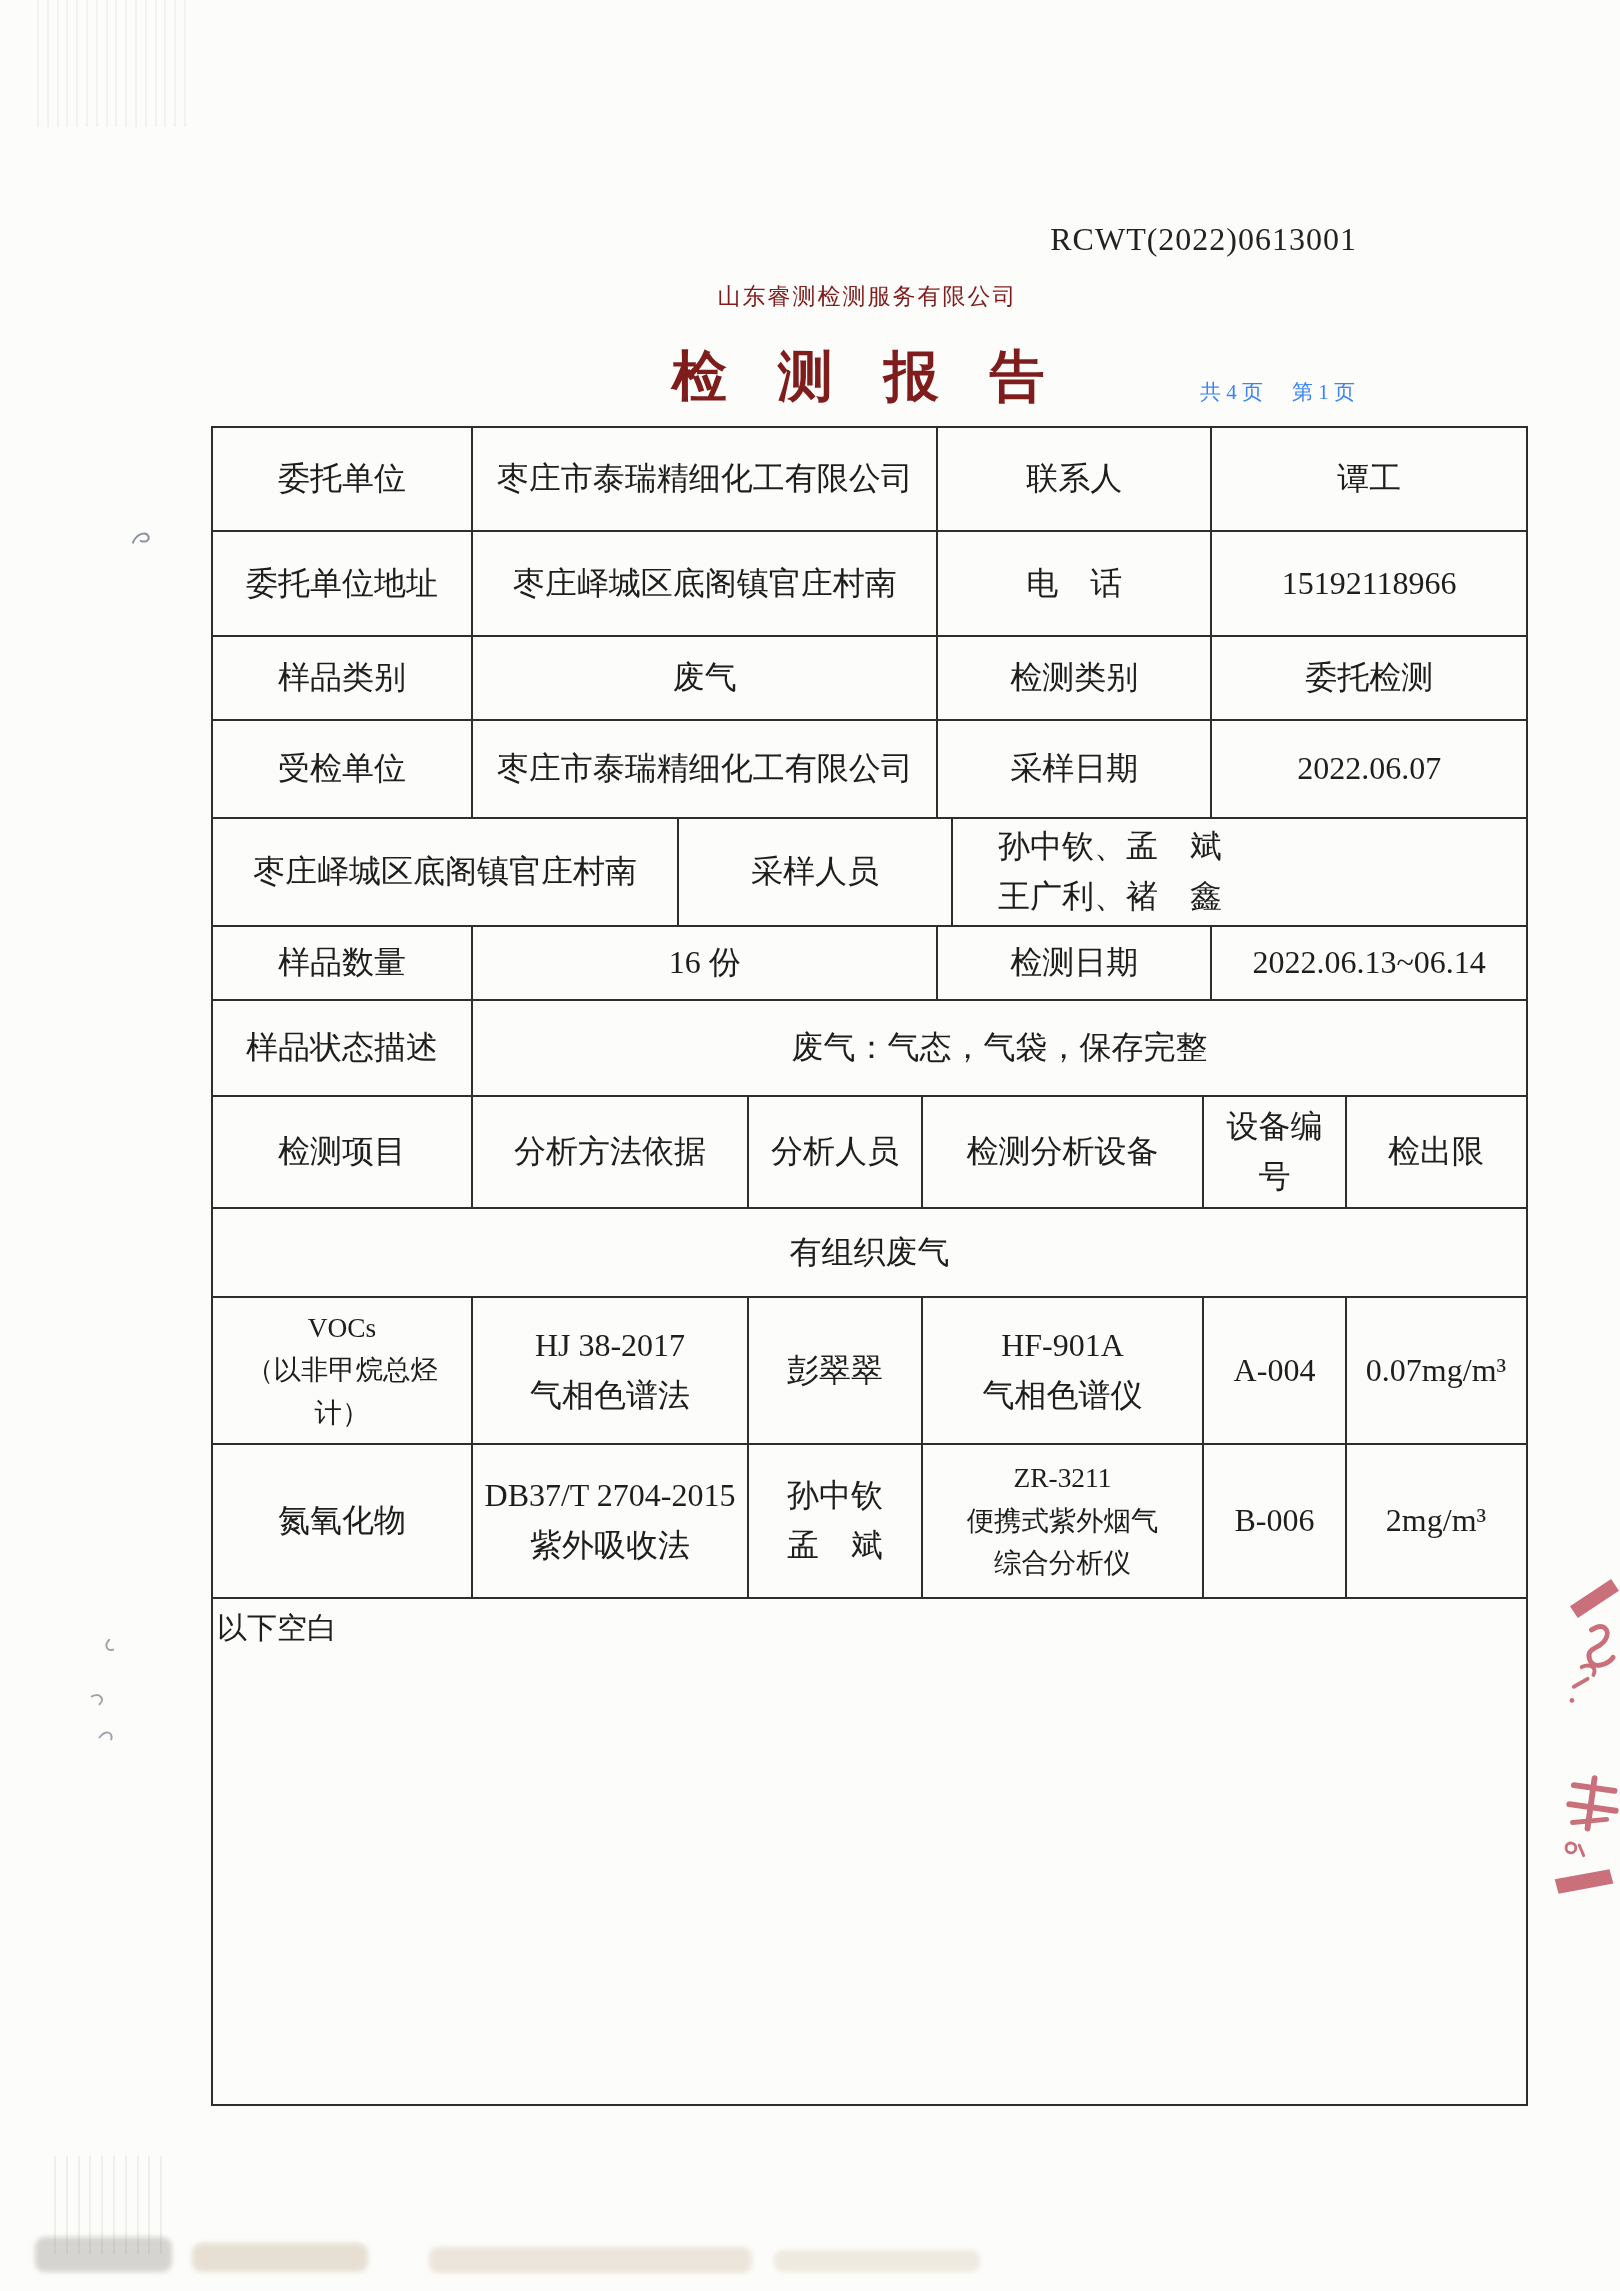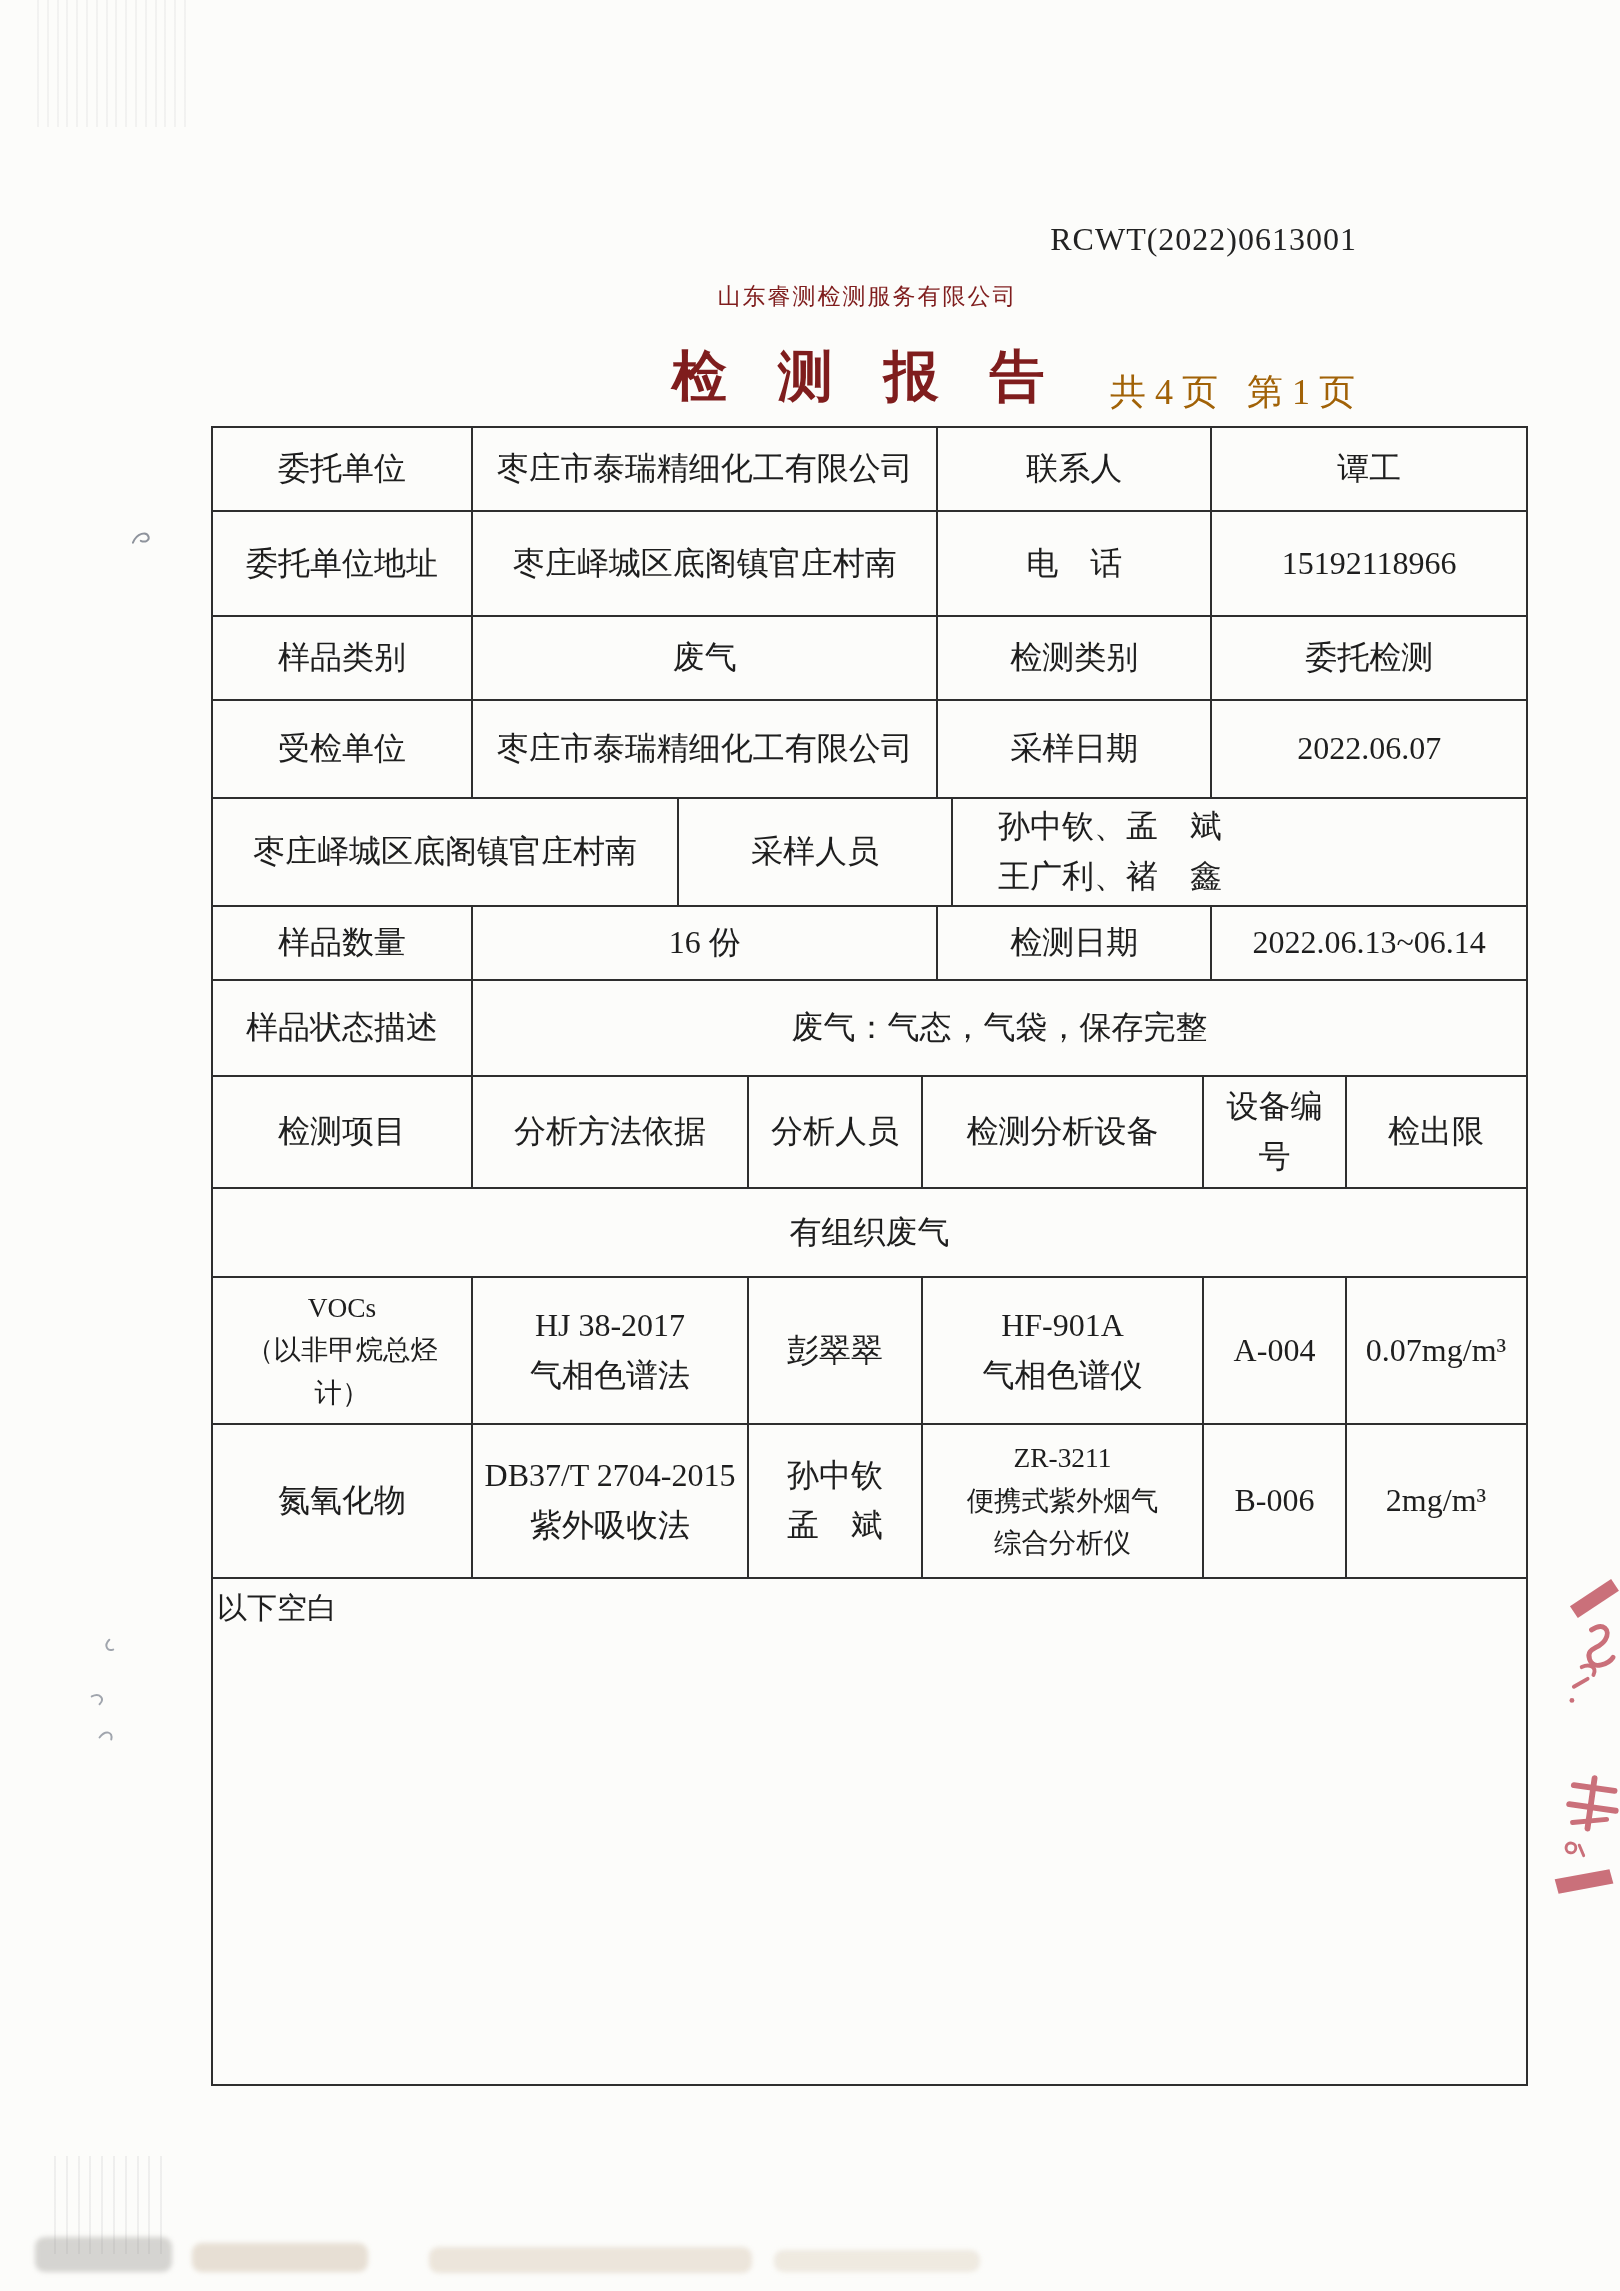--- a/index.html
+++ b/index.html
@@ -23,22 +23,22 @@
     color:#7f1d1d;
   }
   .title{
     position:absolute;top:343px;left:211px;width:1313px;
     text-align:center;font-size:55px;line-height:67px;
     font-weight:bold;letter-spacing:18.6px;
     color:#7f1d1d;
   }
   .page-info{
     position:absolute;top:376px;right:265px;
-    font-size:36px;line-height:33px;
-    display:flex;gap:29px;color:#a16207;
+    font-size:21px;line-height:33px;
+    display:flex;gap:29px;color:#3b82f6;
   }
   
   .rtable{
     position:absolute;left:211px;top:426px;width:1313px;
     border:2px solid #2e2e2e;box-sizing:content-box;
     background:transparent;
   }
   .row{display:flex;border-bottom:2px solid #2e2e2e;box-sizing:border-box;}
   .row.last{border-bottom:none;}
   .cell{
@@ -50,21 +50,21 @@
   }
   .cell.lastc{border-right:none;}
   .cell.small{font-size:27.4px;}
   
   .wa{width:260px}.wb{width:466px}.wc{width:274px}.wd{width:314px}
   
   .m1{width:260px}.m2{width:276px}.m3{width:174px}.m4{width:281px}.m5{width:143px}.m6{width:178px}
   .wspan{width:1054px}
   .wfull{width:1313px}
   
-  .h1{height:84px}.h2{height:105px}.h3{height:84px}.h4{height:98px}.h5{height:108px}
+  .h1{height:104px}.h2{height:105px}.h3{height:84px}.h4{height:98px}.h5{height:108px}
   .h6{height:74px}.h7{height:96px}.h8{height:112px}.h9{height:89px}.h10{height:147px}
   .h11{height:154px}.h12{height:505px}
   .footer-cell{
     align-items:flex-start;justify-content:flex-start;
     text-align:left;padding:5.9px 3.9px;font-size:30px;
   }
   
   .stamp{position:absolute;opacity:.82;}
   .stamp-a{left:1562px;top:1573px;}
   .stamp-b{left:1556px;top:1774px;transform:rotate(8deg);}

